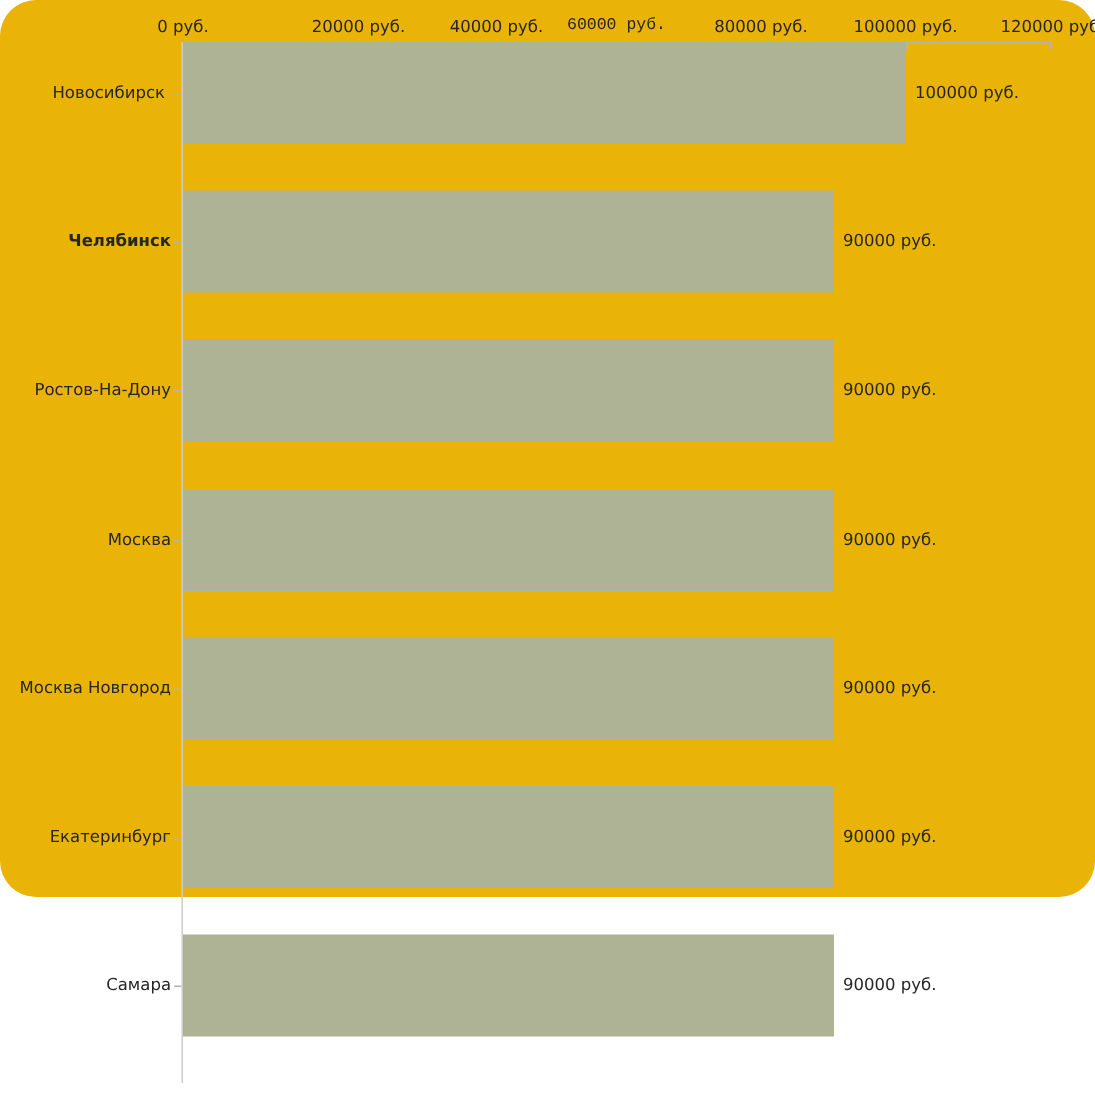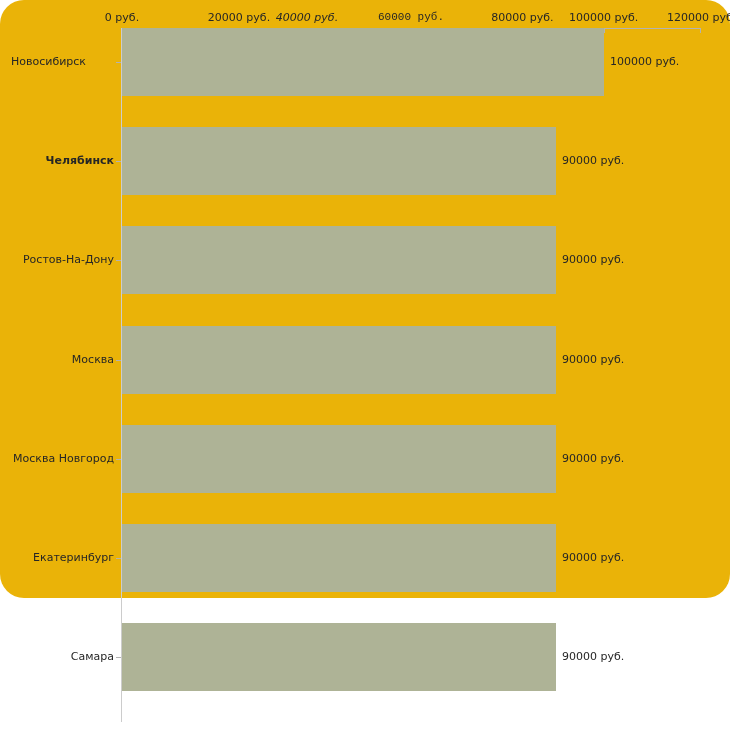--- a/index.html
+++ b/index.html
@@ -98,41 +98,41 @@
 
   <div class="axis-line"></div>
   <div class="yaxis-line"></div>
 
   <div id="xticks">
       <div class="tick" style="left: 122px;"></div>
       <div class="tick-label" style="left: 122px;">0 руб.</div>
       <div class="tick" style="left: 218.333px;"></div>
       <div class="tick-label" style="left: 212px; margin-left: 27px;">20000 руб.</div>
       <div class="tick" style="left: 314.667px;"></div>
-      <div class="tick-label" style="left: 307px; font-style: italic;">40000 руб.</div>
+      <div class="tick-label" style="left: 331px;">40000 руб.</div>
       <div class="tick" style="left: 411px;"></div>
       <div class="tick-label" style="left: 411px; font-family: Liberation Mono, monospace;">60000 руб.</div>
       <div class="tick" style="left: 507.333px;"></div>
-      <div class="tick-label" style="left: 507.333px; margin-left: 15px;">80000 руб.</div>
+      <div class="tick-label" style="left: 507.333px;">80000 руб.</div>
       <div class="tick" style="left: 603.667px;"></div>
       <div class="tick-label" style="left: 603.667px;">100000 руб.</div>
       <div class="tick" style="left: 700px;"></div>
       <div class="tick-label clipped" style="left: 667px;">120000 руб</div>
     </div>
   <div id="yticks">
       <div class="ytick" style="top: 62px;"></div>
       <div class="ytick" style="top: 161px;"></div>
       <div class="ytick" style="top: 260px;"></div>
       <div class="ytick" style="top: 360px;"></div>
       <div class="ytick" style="top: 459px;"></div>
       <div class="ytick" style="top: 558px;"></div>
       <div class="ytick" style="top: 657px;"></div>
     </div>
   <div id="cats">
-      <div class="cat-label" style="right: 644px; top: 55px;">Новосибирск</div>
+      <div class="cat-label" style="right: 620px; top: 55px;">Новосибирск</div>
       <div class="cat-label" style="right: 616px; top: 154px; font-weight: bold;">Челябинск</div>
       <div class="cat-label" style="right: 616px; top: 253px;">Ростов-На-Дону</div>
       <div class="cat-label" style="right: 616px; top: 353px;">Москва</div>
       <div class="cat-label" style="right: 616px; top: 452px;">Москва Новгород</div>
       <div class="cat-label" style="right: 616px; top: 551px; margin-left: 11px;">Екатеринбург</div>
       <div class="cat-label" style="right: 616px; top: 650px;">Самара</div>
     </div>
   <div id="bars">
       <div class="bar" style="left: 122px; top: 28px; width: 482px; height: 68px; background: rgb(174, 179, 150);"></div>
       <div class="bar-label" style="left: 610px; top: 55px;">100000 руб.</div>

